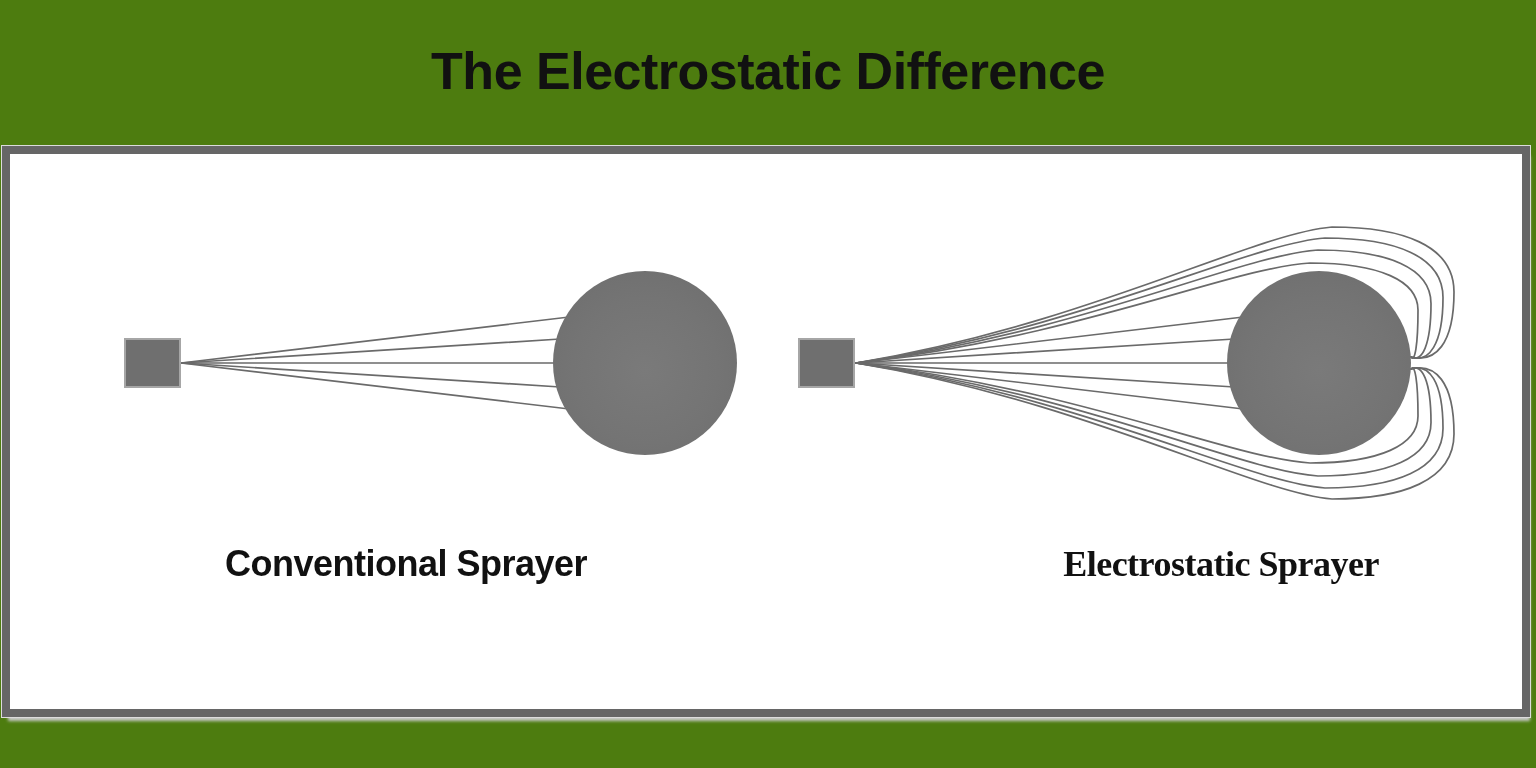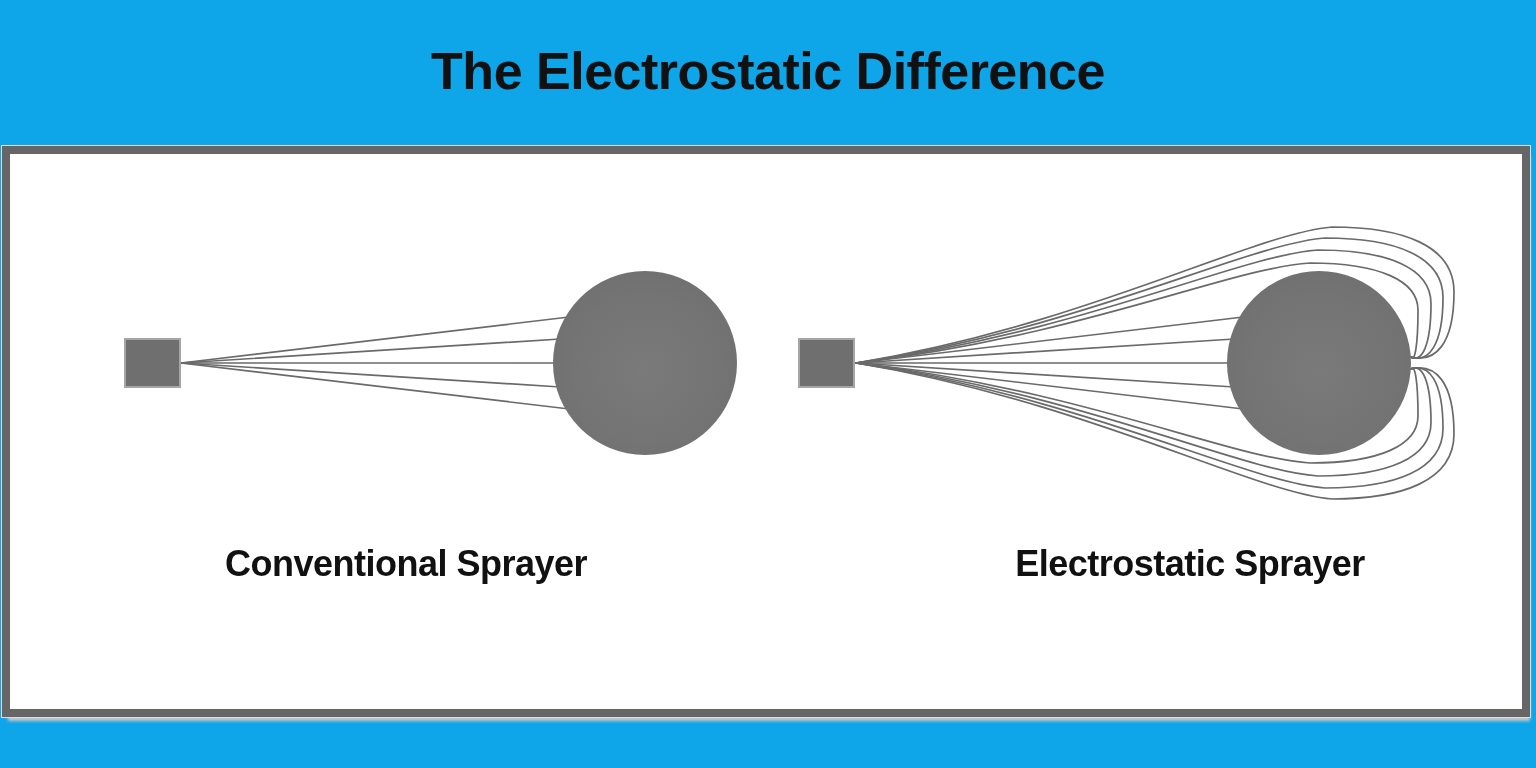--- a/index.html
+++ b/index.html
@@ -1,20 +1,20 @@
 <!DOCTYPE html>
 <html><head>
 <meta charset="utf-8">
 <style>
   html, body { margin: 0; padding: 0; background: #ffffff; }
   .stage {
     position: relative;
     width: 1536px;
     height: 768px;
-    background: #0ea5e9;
+    background: #4d7c0f;
     overflow: hidden;
     font-family: "Liberation Sans", sans-serif;
   }
   .title {
     position: absolute;
     top: 44px;
     left: 0;
     width: 100%;
     text-align: center;
     font-size: 52px;
@@ -46,21 +46,21 @@
     top: 543px;
     transform: translateX(-50%);
     font-size: 36px;
     font-weight: 700;
     letter-spacing: -0.5px;
     color: #111111;
     white-space: nowrap;
     margin-left: 44px;
   }
   .figure-label.left  { left: 362px; }
-  .figure-label.right { left: 1146px; }
+  .figure-label.right { left: 1177px; font-family: Liberation Serif, serif; }
 </style>
 </head>
 <body>
 
 <div class="stage">
 
   <div class="title">The Electrostatic Difference</div>
 
   <div class="panel"></div>
 

